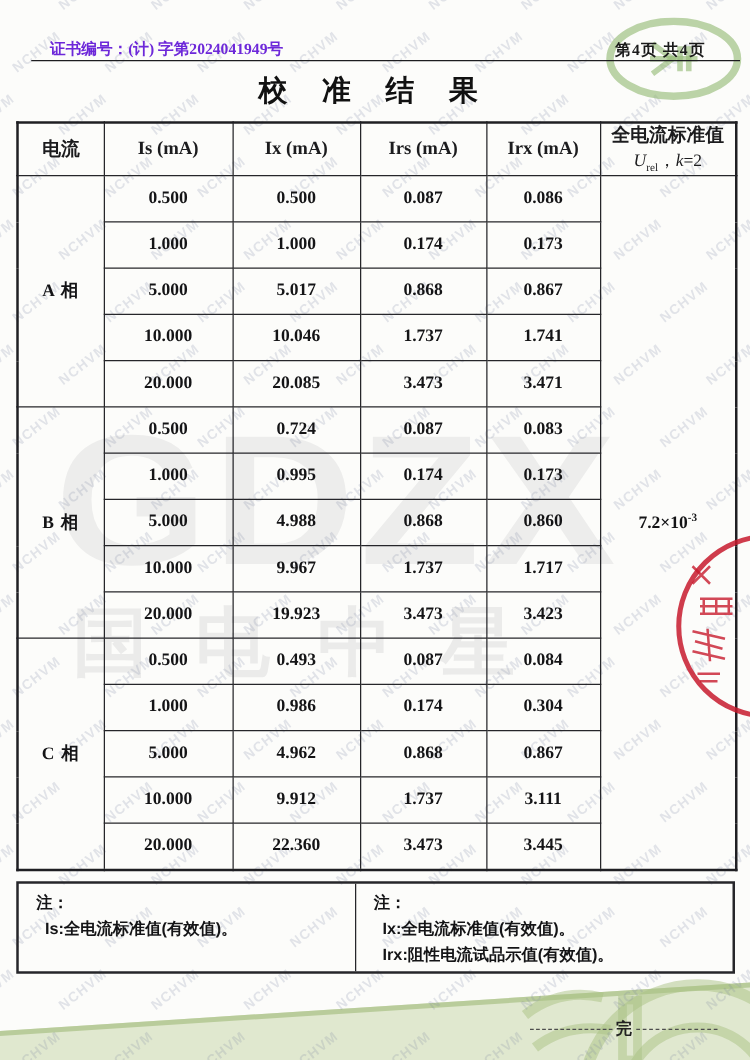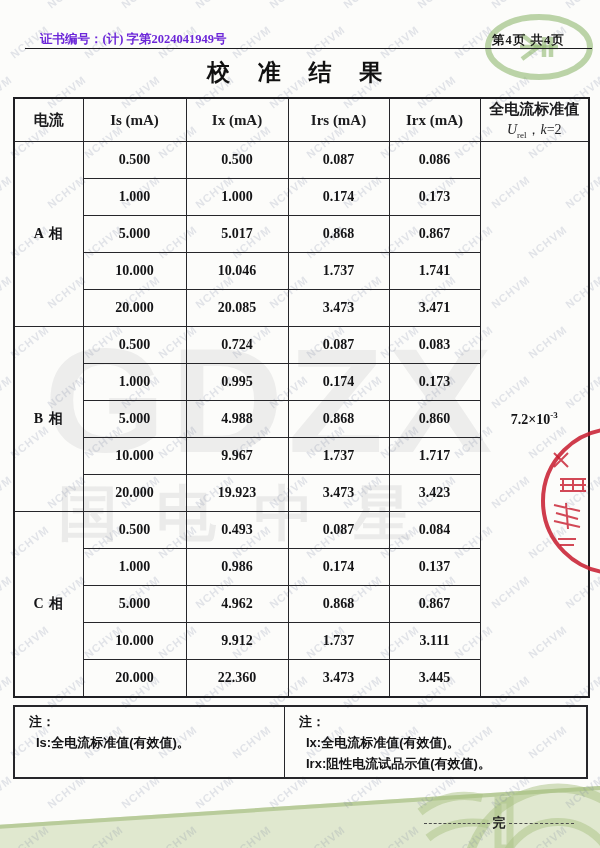--- a/index.html
+++ b/index.html
@@ -385,21 +385,21 @@
         <td class="phase" rowspan="5">C 相</td>
         <td>0.500</td>
         <td>0.493</td>
         <td>0.087</td>
         <td>0.084</td>
       </tr>
       <tr>
         <td>1.000</td>
         <td>0.986</td>
         <td>0.174</td>
-        <td>0.137</td>
+        <td>0.304</td>
       </tr>
       <tr>
         <td>5.000</td>
         <td>4.962</td>
         <td>0.868</td>
         <td>0.867</td>
       </tr>
       <tr>
         <td>10.000</td>
         <td>9.912</td>

